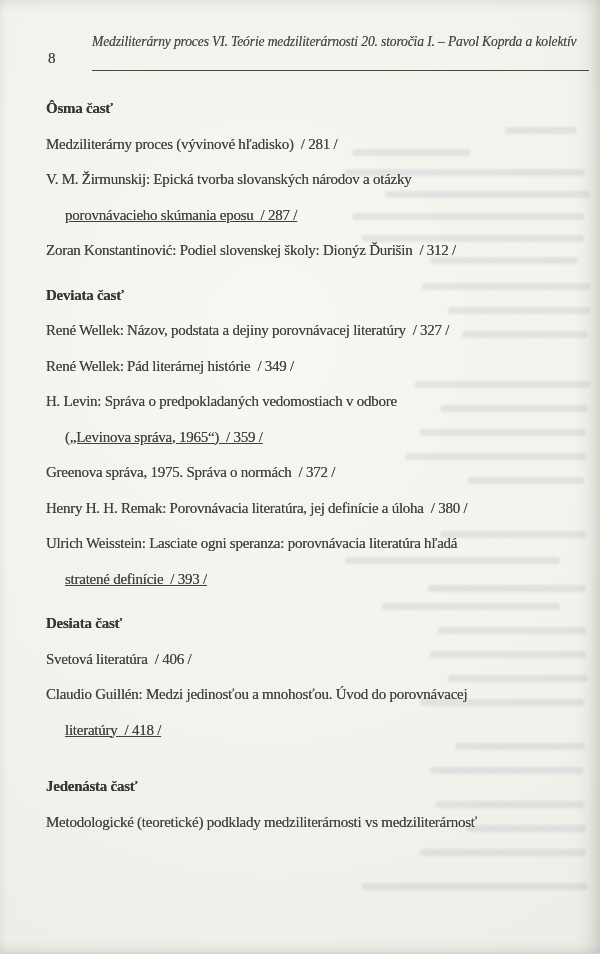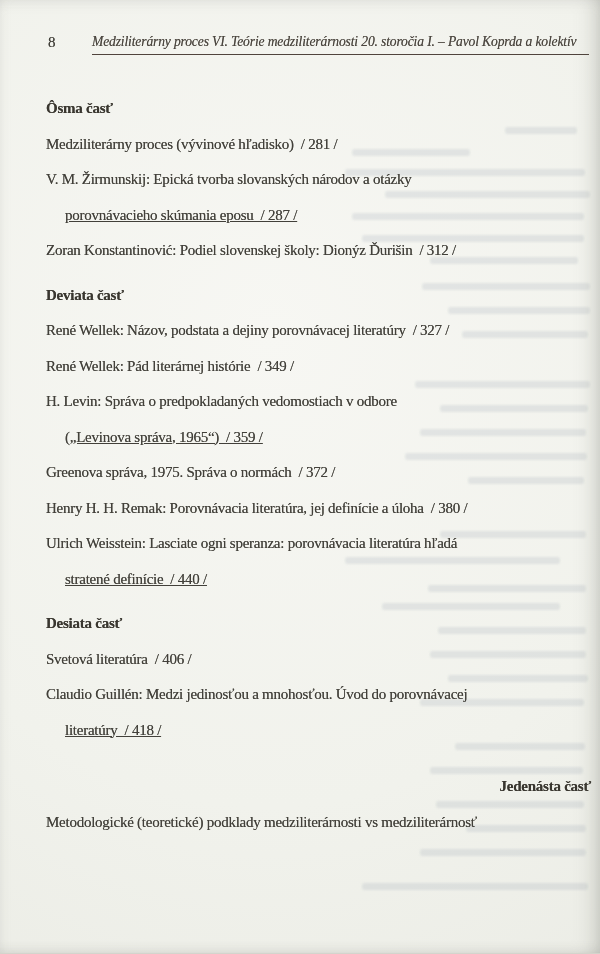--- a/index.html
+++ b/index.html
@@ -27,33 +27,33 @@
     position:absolute; top:34px; left:48px; right:11px;
     display:flex; align-items:flex-end;
   }
   .page-num{
     width:44px; font-size:15px; color:#3f3d37; padding-bottom:4px;
     text-shadow:0 0 0.4px rgba(66,64,58,0.7);
   }
   .header-title{
     flex:1; font-style:italic; font-size:13.6px; letter-spacing:-0.15px;
     white-space:pre; color:#4b463f;
-    border-bottom:1.6px solid #50443d; padding-bottom:4px;
+    border-bottom:1.6px solid #50443d; padding-bottom:20px;
     text-shadow:0 0 0.4px rgba(75,70,63,0.7);
   }
 
   .toc{ position:absolute; top:74px; left:46px; width:545px; }
   .line{
     white-space:pre;
     font-size:15px; line-height:20.5px; letter-spacing:-0.25px;
     text-shadow:0 0 0.45px rgba(66,64,58,0.75);
   }
   .line.cont{ padding-left:19px;text-decoration:underline; }
   .line.sec{ font-weight:bold; margin-top:24px; color:#39362f; }
-  .line.sec-xl{ margin-top:36px;text-align:right; }
+  .line.sec-xl{ margin-top:36px; }
 
   
   .ghosts{ position:absolute; inset:0; pointer-events:none; }
   .ghosts i{
     position:absolute; display:block; height:7px; border-radius:3px;
     background:rgba(128,142,164,0.16);
     filter:blur(1.3px);
   }
 </style>
 </head>
@@ -105,21 +105,21 @@
     <p class="line cont">porovnávacieho skúmania eposu  / 287 /</p>
     <p class="line">Zoran Konstantinović: Podiel slovenskej školy: Dionýz Ďurišin  / 312 /</p>
     <p class="line sec">Deviata časť</p>
     <p class="line">René Wellek: Názov, podstata a dejiny porovnávacej literatúry  / 327 /</p>
     <p class="line">René Wellek: Pád literárnej histórie  / 349 /</p>
     <p class="line">H. Levin: Správa o predpokladaných vedomostiach v odbore</p>
     <p class="line cont">(„Levinova správa, 1965“)  / 359 /</p>
     <p class="line">Greenova správa, 1975. Správa o normách  / 372 /</p>
     <p class="line">Henry H. H. Remak: Porovnávacia literatúra, jej definície a úloha  / 380 /</p>
     <p class="line">Ulrich Weisstein: Lasciate ogni speranza: porovnávacia literatúra hľadá</p>
-    <p class="line cont">stratené definície  / 440 /</p>
+    <p class="line cont">stratené definície  / 393 /</p>
     <p class="line sec">Desiata časť</p>
     <p class="line">Svetová literatúra  / 406 /</p>
     <p class="line">Claudio Guillén: Medzi jedinosťou a mnohosťou. Úvod do porovnávacej</p>
     <p class="line cont">literatúry  / 418 /</p>
     <p class="line sec sec-xl">Jedenásta časť</p>
     <p class="line">Metodologické (teoretické) podklady medziliterárnosti vs medziliterárnosť</p>
 
   </main>
 
 </div>

